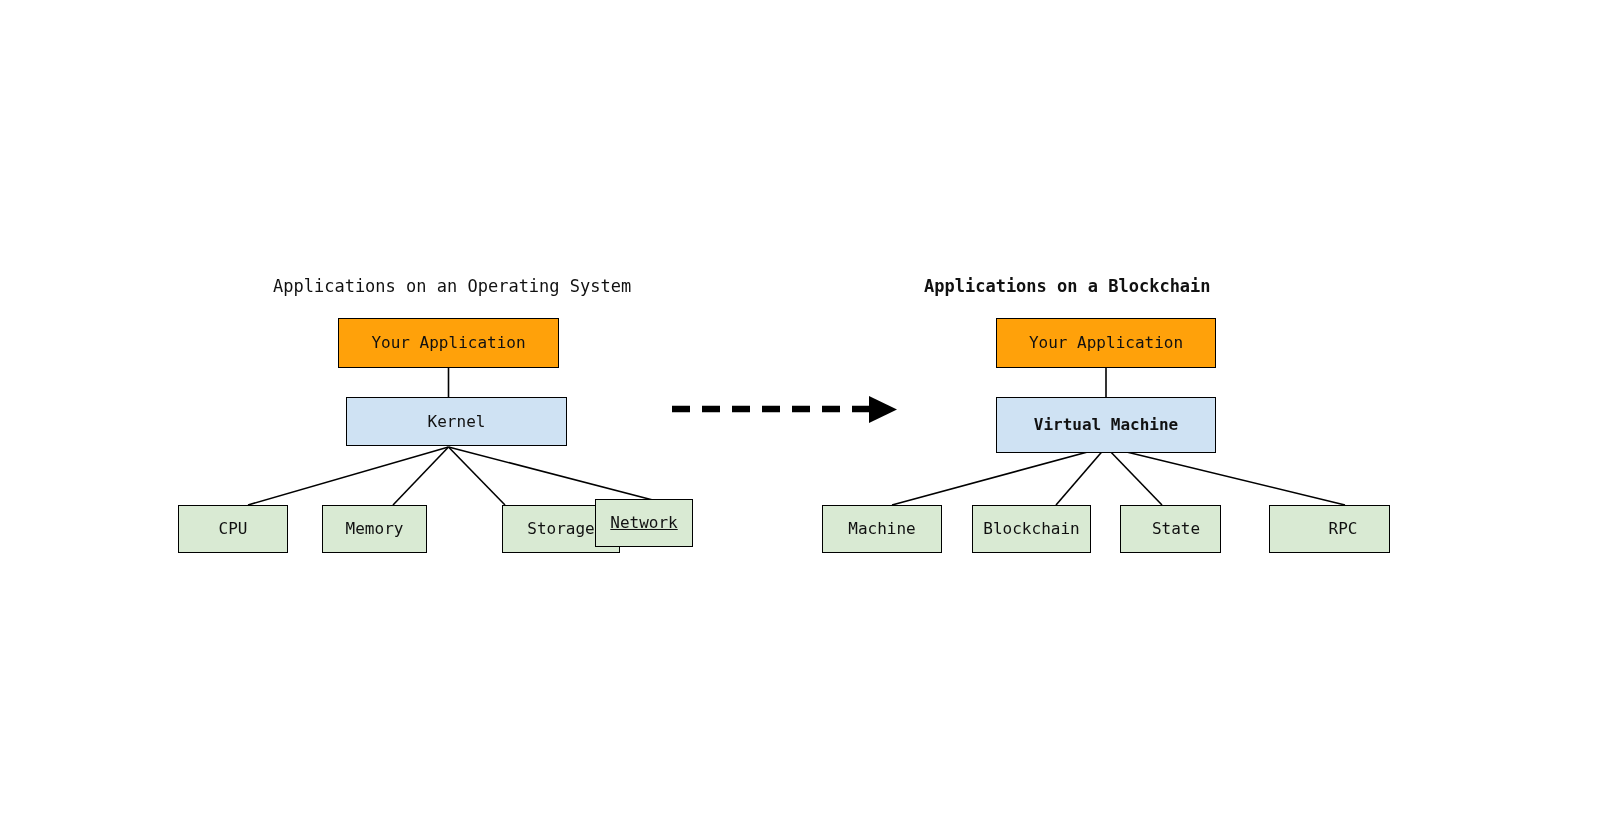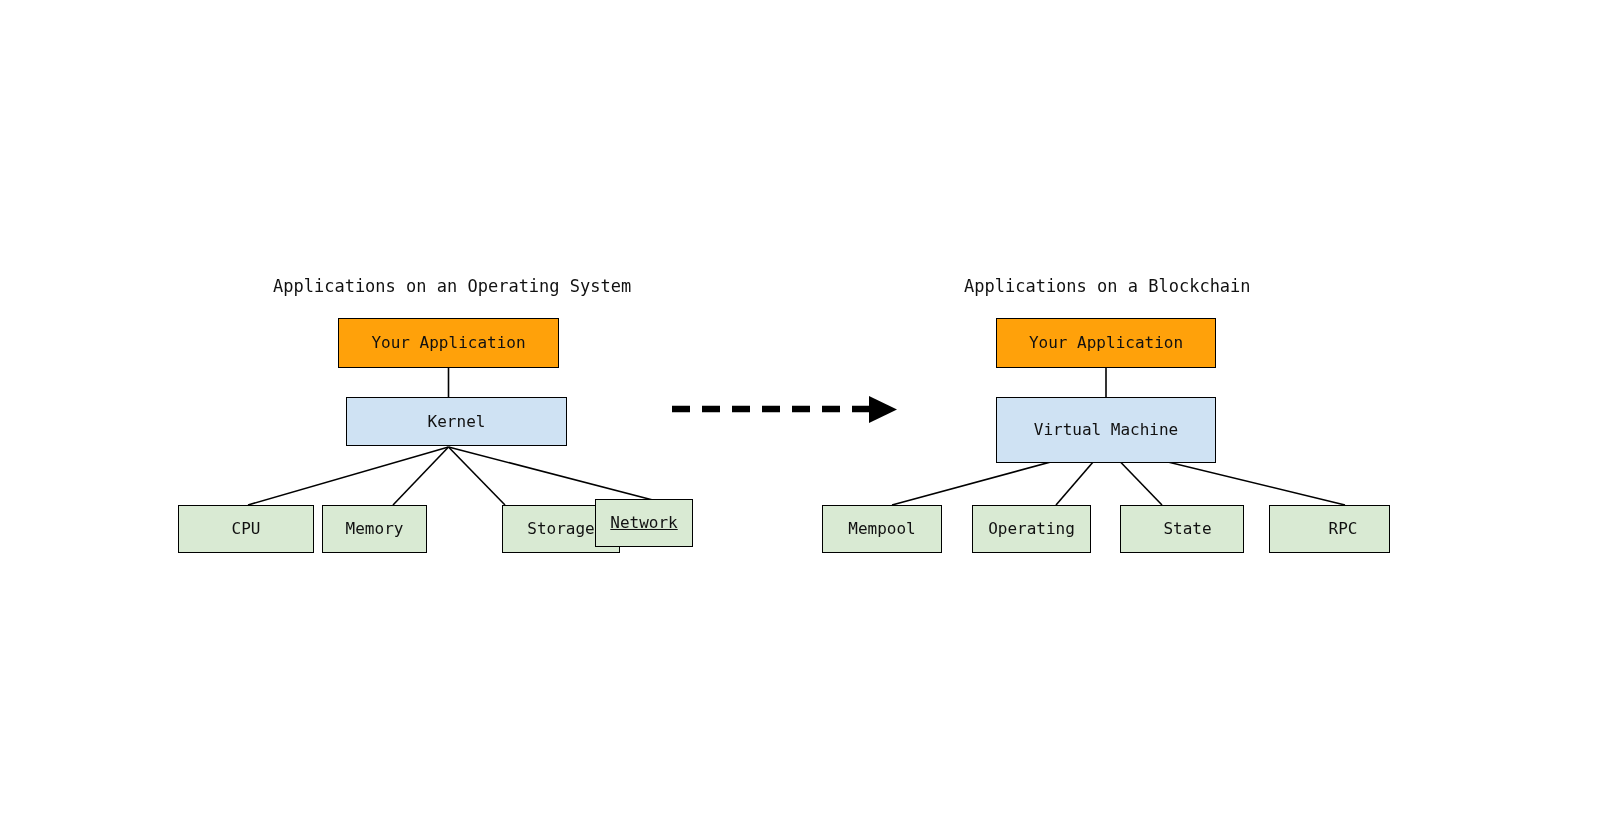--- a/index.html
+++ b/index.html
@@ -57,32 +57,32 @@
     line-height: 1;
   }
   .node.app   { background: #FFA10A; }
   .node.vm    { background: #CFE2F3; }
   .node.leaf  { background: #D9EAD3; }
 
   
   #os-title        { left: 273px;  top: 276px; width: 353px; }
   #os-app          { left: 338px;  top: 318px;  width: 221px; height: 50px; }
   #os-kernel       { left: 346px;  top: 397px;  width: 221px; height: 49px; }
-  #os-cpu          { left: 178px;  top: 505px;  width: 136px; height: 48px; }
+  #os-cpu          { left: 178px;  top: 505px;  width: 110px; height: 48px; }
   #os-memory       { left: 322px;  top: 505px;  width: 105px; height: 48px; }
   #os-storage      { left: 458px;  top: 505px;  width: 118px; height: 48px; margin-left: 44px; }
   #os-network      { left: 595px;  top: 499px;  width: 98px; height: 48px; text-decoration: underline; }
 
   
-  #bc-title        { left: 964px;  top: 276px; width: 283px; }
+  #bc-title        { left: 924px;  top: 276px; width: 283px; font-weight: bold; }
   #bc-app          { left: 996px;  top: 318px;  width: 220px; height: 50px; }
-  #bc-vm           { left: 996px;  top: 397px;  width: 220px; height: 66px; }
+  #bc-vm           { left: 996px;  top: 397px;  width: 220px; height: 56px; font-weight: bold; }
   #bc-mempool      { left: 822px;  top: 505px;  width: 120px; height: 48px; }
   #bc-consensus    { left: 972px;  top: 505px;  width: 119px; height: 48px; }
-  #bc-state        { left: 1120px; top: 505px;  width: 124px; height: 48px; padding-left: 11px; }
+  #bc-state        { left: 1120px; top: 505px;  width: 101px; height: 48px; padding-left: 11px; }
   #bc-rpc          { left: 1269px; top: 505px;  width: 121px; height: 48px; padding-left: 27px; }
 </style>
 </head>
 <body>
 
 <div id="canvas">
 
   <svg id="edges" viewBox="0 0 1600 836" width="1600" height="836" xmlns="http://www.w3.org/2000/svg">
     <g stroke="#000000" stroke-width="1.6" fill="none" stroke-linecap="butt">
 
@@ -120,21 +120,21 @@
   <div class="node leaf" id="os-storage">Storage</div>
 
   <div class="node leaf" id="os-network">Network</div>
 
   <div class="panel-title" id="bc-title">Applications on a Blockchain</div>
 
   <div class="node app" id="bc-app">Your Application</div>
 
   <div class="node vm" id="bc-vm">Virtual Machine</div>
 
-  <div class="node leaf" id="bc-mempool">Mempool</div>
+  <div class="node leaf" id="bc-mempool">Machine</div>
 
-  <div class="node leaf" id="bc-consensus">Operating</div>
+  <div class="node leaf" id="bc-consensus">Blockchain</div>
 
   <div class="node leaf" id="bc-state">State</div>
 
   <div class="node leaf" id="bc-rpc">RPC</div>
 
 </div>
 
 </body></html>

